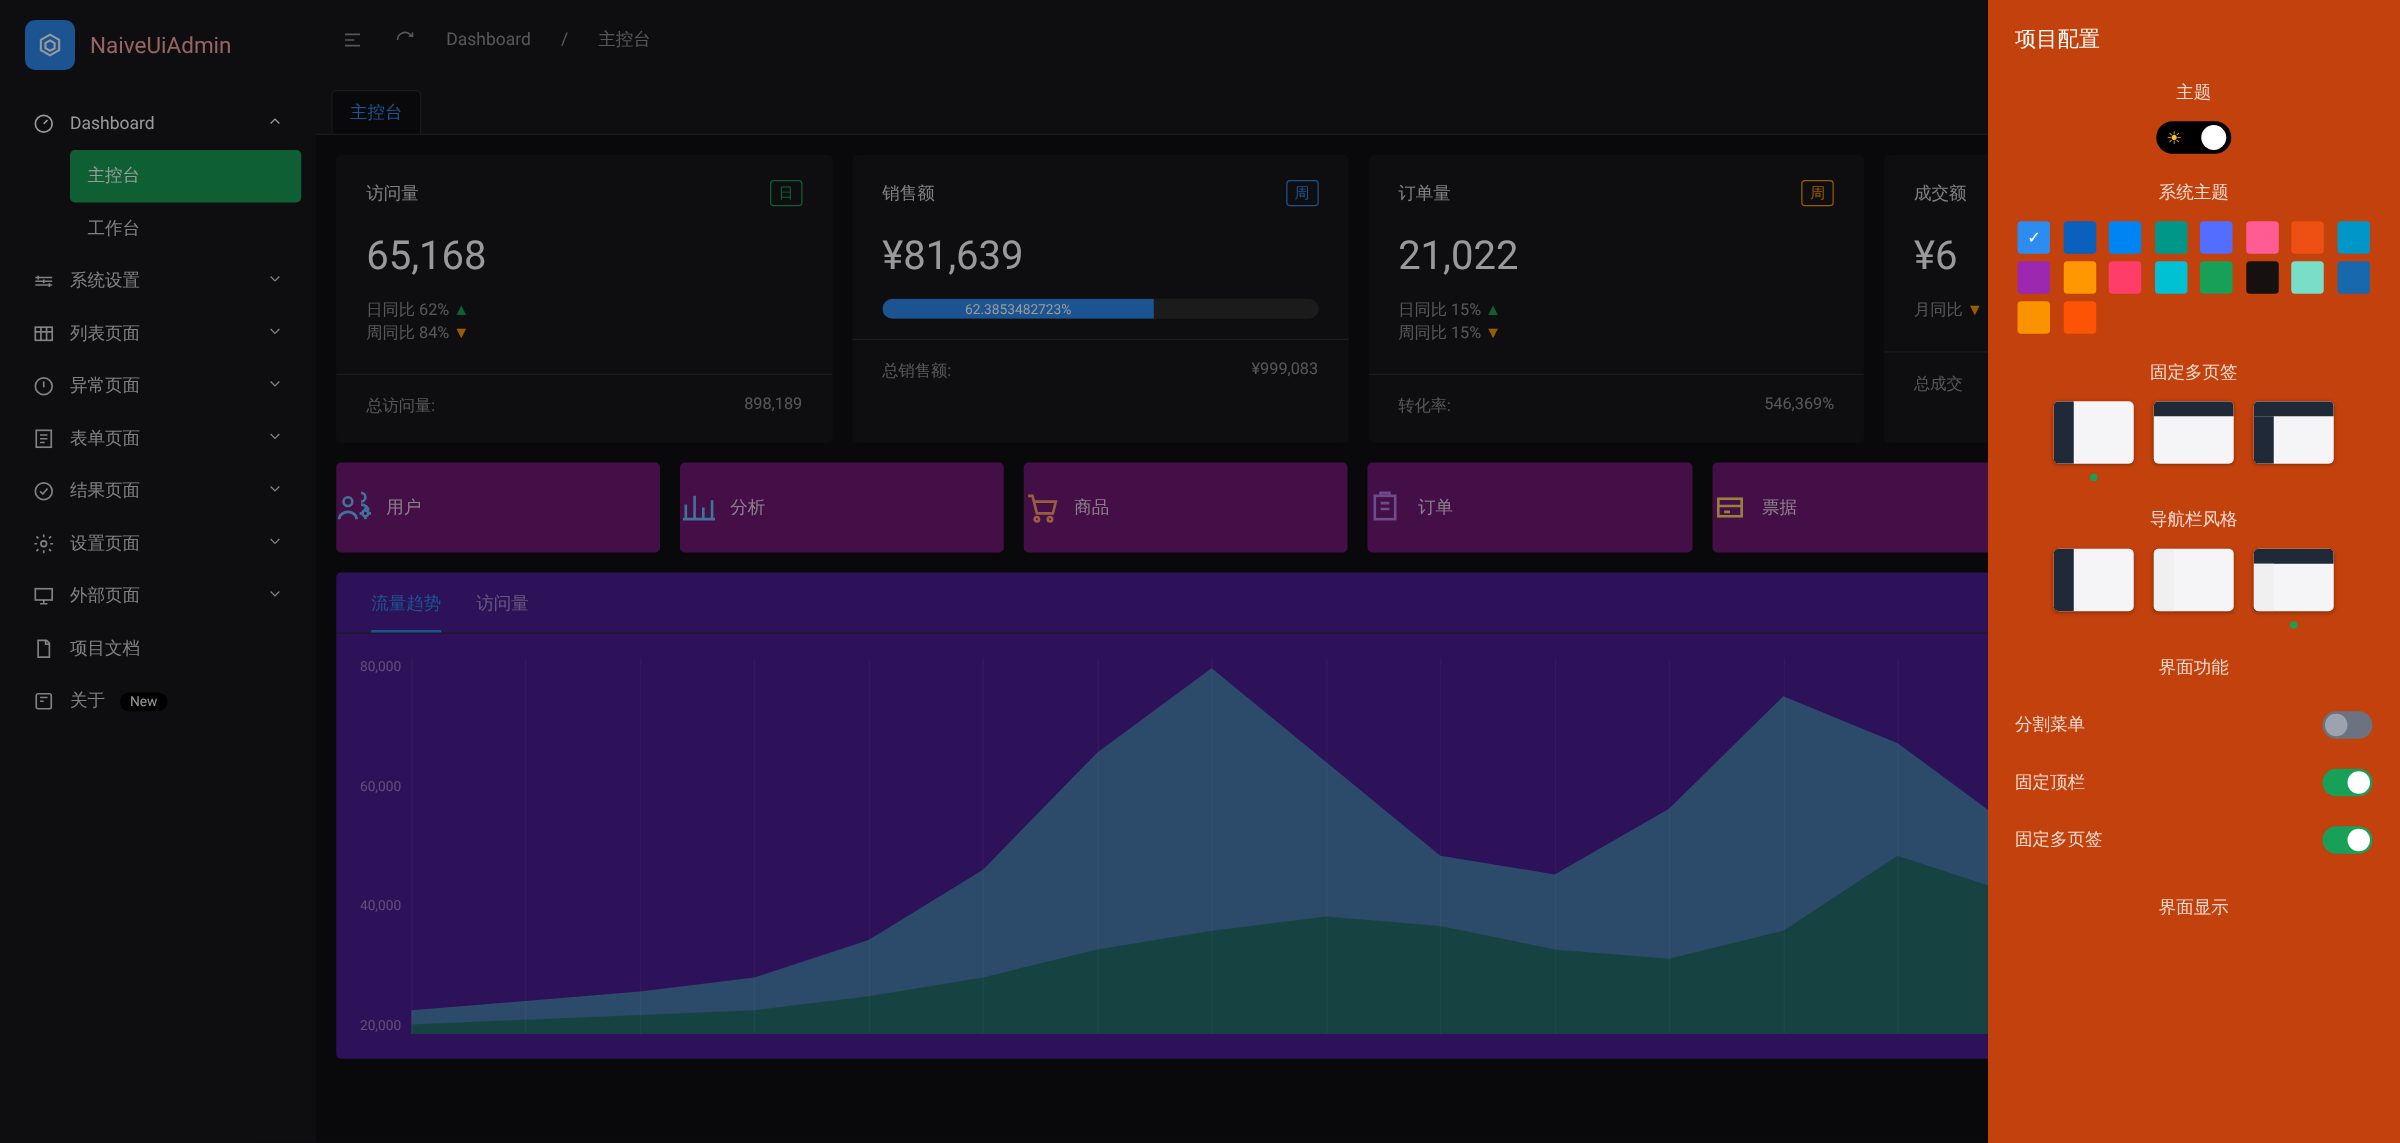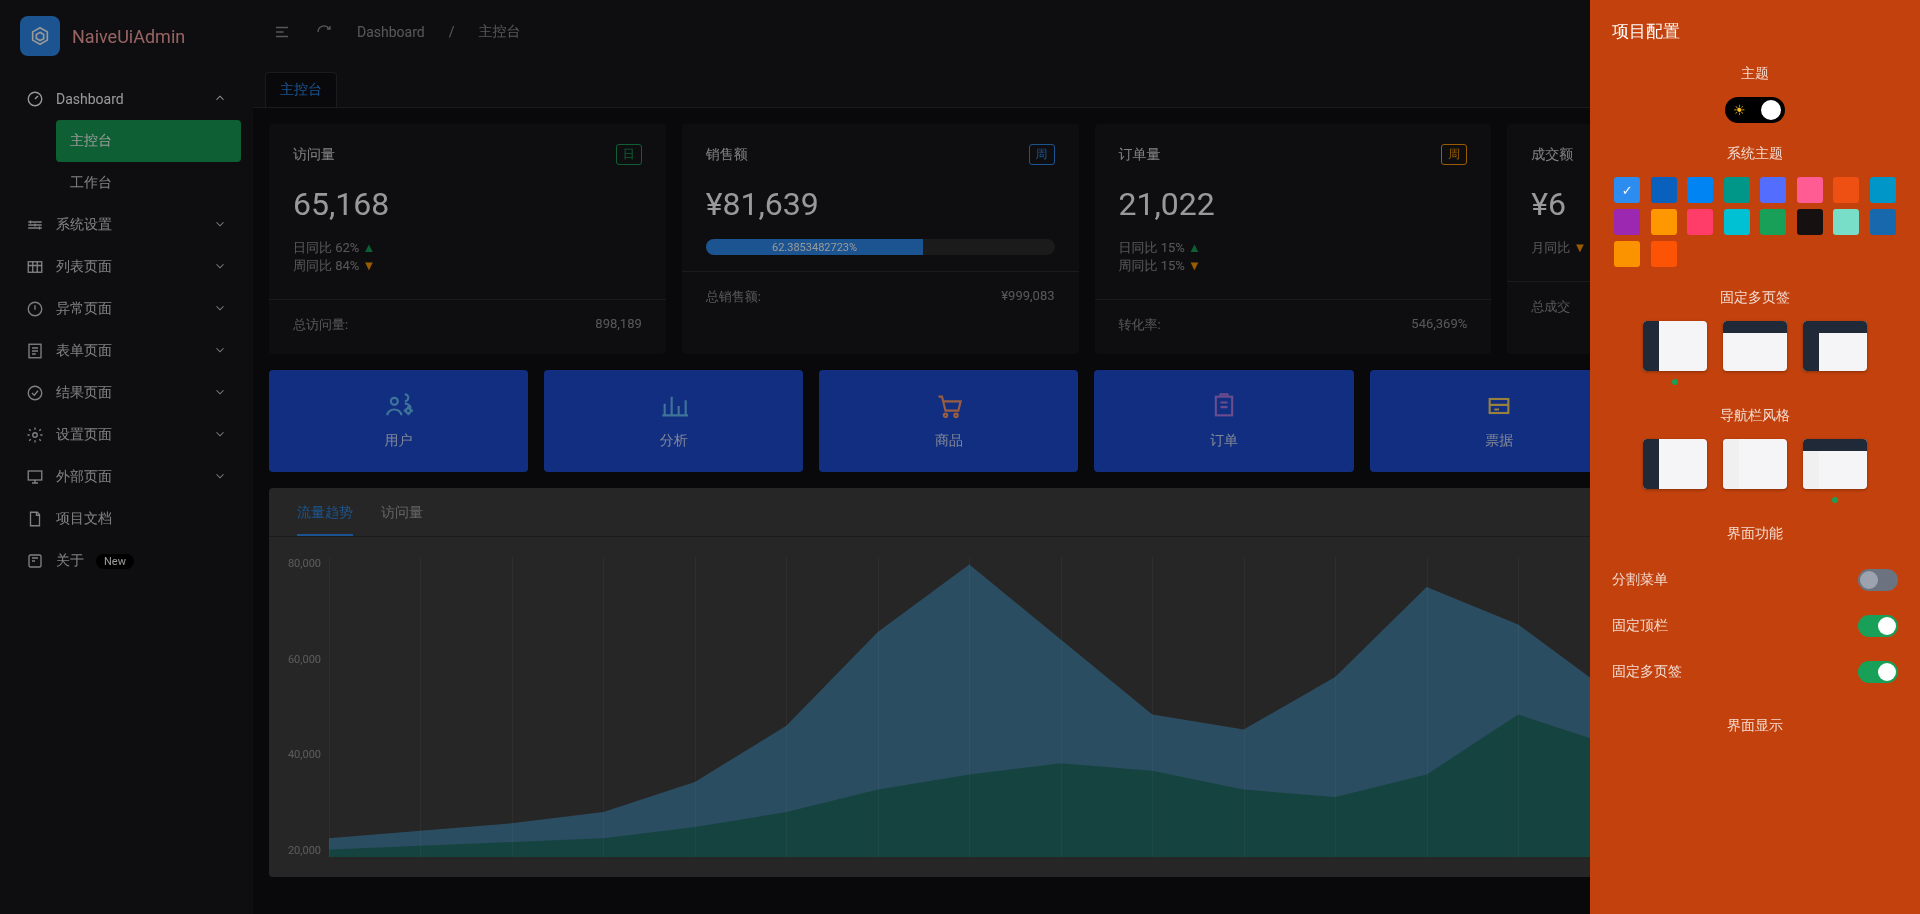--- a/index.html
+++ b/index.html
@@ -33,23 +33,23 @@
 .tag-red{color:#d03050;}
 .big-num{font-size:32px;color:#fff;margin-bottom:16px;}
 .compare-row{display:flex;justify-content:space-between;font-size:13px;color:rgba(255,255,255,0.52);margin-bottom:24px;flex-direction:column;}
 .arrow-up{color:#18A058;}
 .arrow-down{color:#f90;}
 .progress{height:16px;background:#2d2d30;border-radius:8px;overflow:hidden;position:relative;margin-bottom:16px;}
 .progress-fill{height:100%;background:#2d8cf0;display:flex;align-items:center;justify-content:center;font-size:11px;color:#fff;}
 .divider{border-top:1px solid #2d2d30;margin:0 -24px 16px;}
 .card-foot{display:flex;justify-content:space-between;font-size:13px;color:rgba(255,255,255,0.52);}
 .quick-row{display:grid;grid-template-columns:repeat(6,1fr);gap:16px;margin-bottom:16px;}
-.quick{background:#1d4ed8;border-radius:4px;padding:22px 0;display:flex;flex-direction:column;align-items:center;gap:12px;cursor:pointer;}
+.quick{background:#701a75;border-radius:4px;padding:22px 0;display:flex;flex-direction:row;align-items:center;gap:12px;cursor:pointer;}
 .quick svg{width:28px;height:28px;}
-.chart-card{background:#404040;border-radius:4px;padding:0 0 20px;}
+.chart-card{background:#4c1d95;border-radius:4px;padding:0 0 20px;}
 .chart-tabs{display:flex;gap:28px;padding:16px 28px 0;border-bottom:1px solid #2d2d30;}
 .chart-tab{padding:0 0 12px;cursor:pointer;color:rgba(255,255,255,0.52);}
 .chart-tab.active{color:#2d8cf0;border-bottom:2px solid #2d8cf0;}
 .chart-area{padding:20px 20px 0 60px;position:relative;height:320px;}
 .y-labels{position:absolute;left:8px;top:20px;bottom:0;display:flex;flex-direction:column;justify-content:space-between;font-size:11px;color:rgba(255,255,255,0.45);text-align:right;width:44px;}
 .plot{position:relative;width:100%;height:100%;}
 .gridv{position:absolute;top:0;bottom:0;width:1px;background:rgba(255,255,255,0.07);}
 .drwr{position:fixed;right:0;top:0;width:330px;height:100%;background:#c2410c;z-index:100;padding:20px 22px;overflow:auto;}
 .drwr h3{color:#fff;font-weight:500;font-size:17px;margin-bottom:18px;}
 .sect{text-align:center;color:rgba(255,255,255,0.82);margin:22px 0 14px;font-family:Liberation Serif, serif;}

